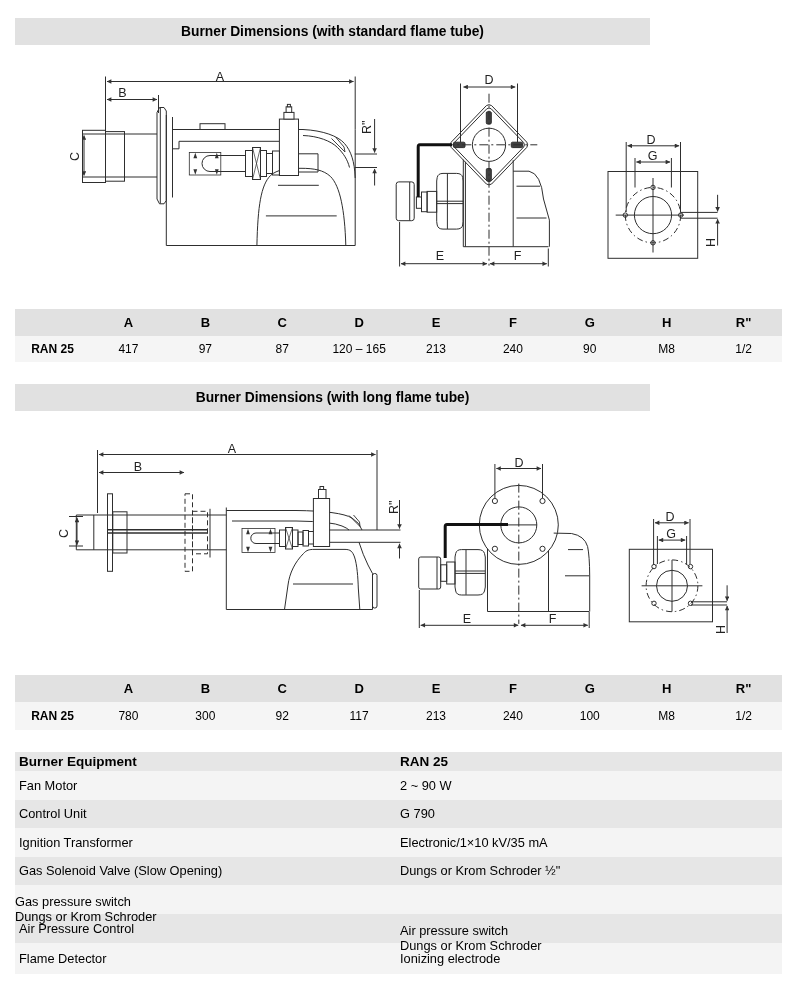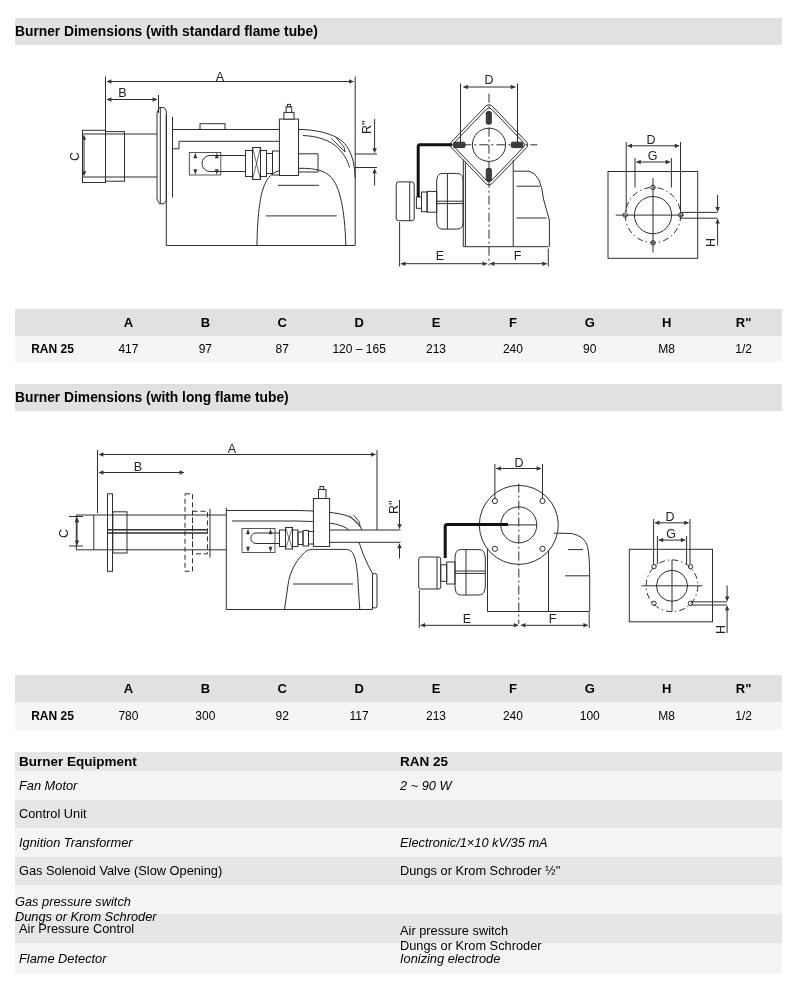--- a/index.html
+++ b/index.html
@@ -1,29 +1,29 @@
 <!DOCTYPE html>
 <html><head>
 <meta charset="utf-8">
 <style>
 html,body{margin:0;padding:0;background:#fff;}
 body{width:800px;height:998px;position:relative;font-family:"Liberation Sans",sans-serif;overflow:hidden;}
 .abs{position:absolute;}
-.bar{left:15px;width:767px;height:26.5px;background:#e1e1e1;font-weight:bold;font-size:13.8px;text-align:left;line-height:27px;color:#000;}
+.bar{left:15px;width:635px;height:26.5px;background:#e1e1e1;font-weight:bold;font-size:13.8px;text-align:center;line-height:27px;color:#000;}
 .dimtab{left:15px;width:767px;font-size:12px;}
 .drow{display:flex;}
 .h27{height:27px;line-height:27px;background:#e1e1e1;font-weight:bold;font-size:13px;}
 .d26{height:26px;line-height:26px;background:#f5f5f5;}
 .c0{width:75px;text-align:center;}
 .cc{width:76.9px;text-align:center;}
 .eq{left:15px;width:767px;font-size:12.8px;}
 .erow{display:flex;align-items:center;}
 .ecl{width:381px;padding-left:4px;}
 .ecr{flex:1;}
-.g1{background:#f4f4f4;font-style:italic;}
+.g1{background:#f4f4f4;}
 .g2{background:#e6e6e6;}
 .ln2{line-height:14.5px;margin-top:20px;}
 </style>
 </head>
 <body>
 <div class="abs bar" style="top:18px">Burner Dimensions (with standard flame tube)</div>
 <div class="abs bar" style="top:384px">Burner Dimensions (with long flame tube)</div>
 
 <div class="abs dimtab" style="top:309px">
   <div class="drow h27">
@@ -83,20 +83,21 @@
   <div class="erow g2" style="height:19px;font-weight:bold;font-size:13.5px">
       <div class="ecl">Burner Equipment</div>
       <div class="ecr">RAN 25</div>
     </div>
   <div class="erow g1" style="height:28.5px">
       <div class="ecl">Fan Motor</div>
       <div class="ecr">2 ~ 90 W</div>
     </div>
   <div class="erow g2" style="height:28.5px">
       <div class="ecl">Control Unit</div>
+      <div class="ecr">G 790</div>
     </div>
   <div class="erow g1" style="height:28.5px">
       <div class="ecl">Ignition Transformer</div>
       <div class="ecr">Electronic/1×10 kV/35 mA</div>
     </div>
   <div class="erow g2" style="height:28.5px">
       <div class="ecl">Gas Solenoid Valve (Slow Opening)</div>
       <div class="ecr">Dungs or Krom Schroder ½"</div>
     </div>
   <div class="erow g1" style="height:29px">

